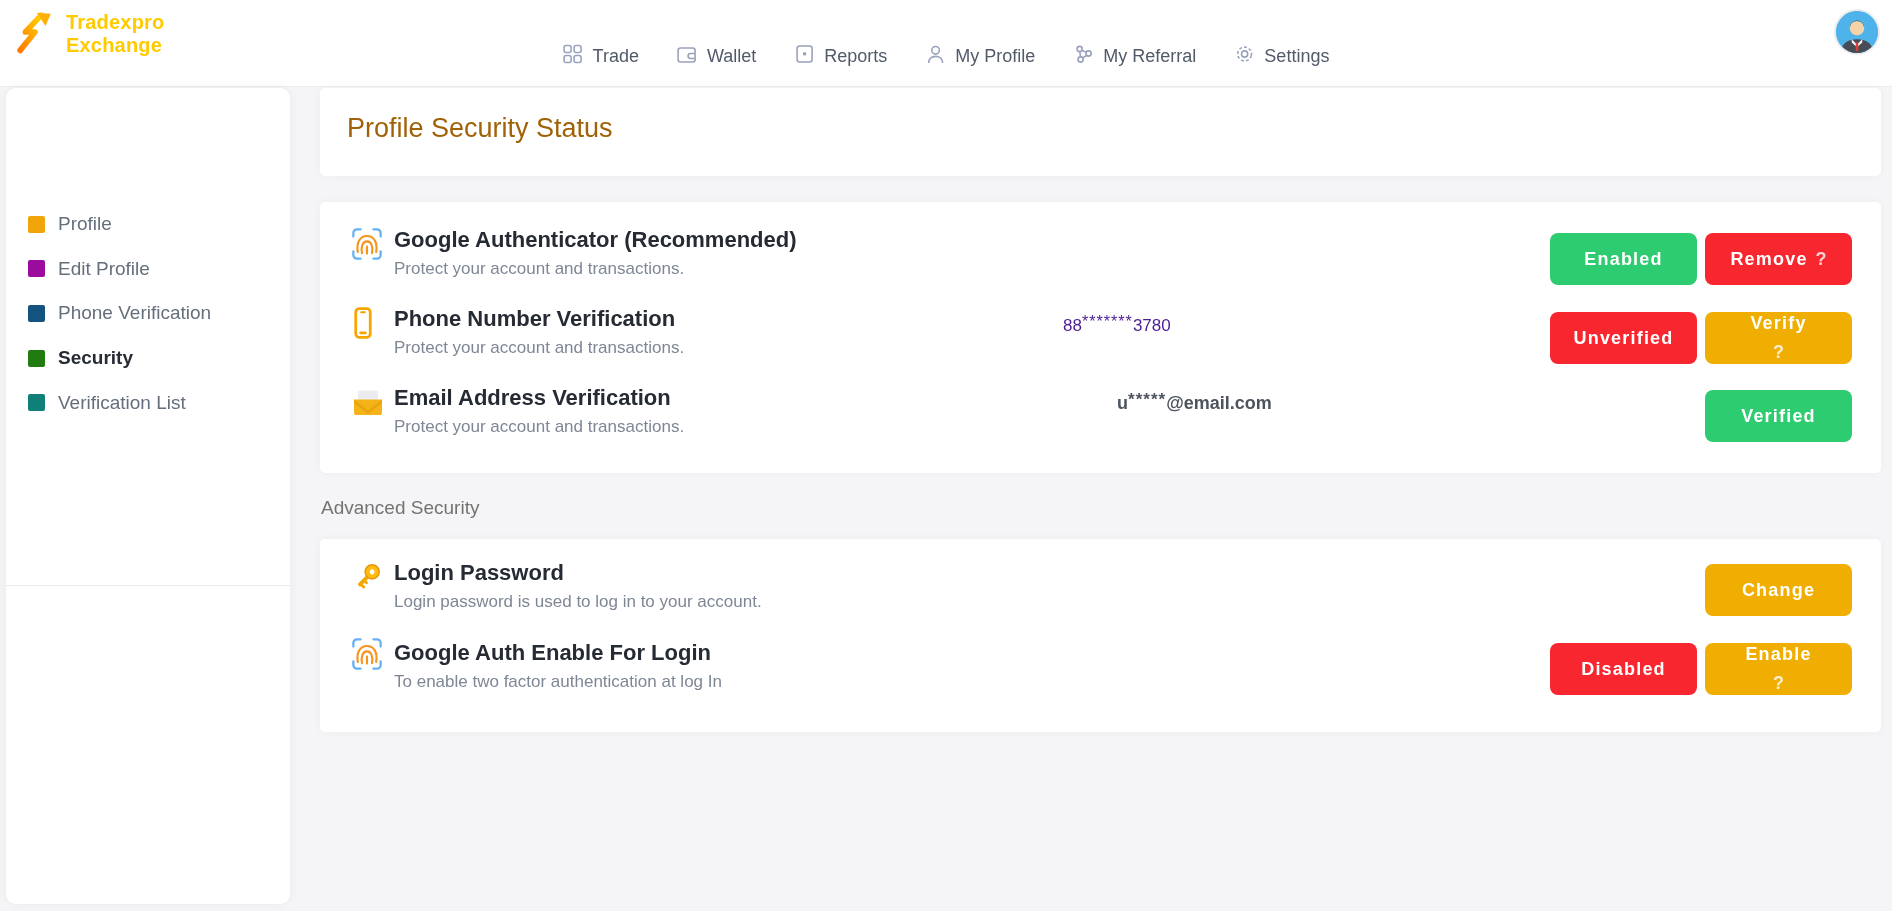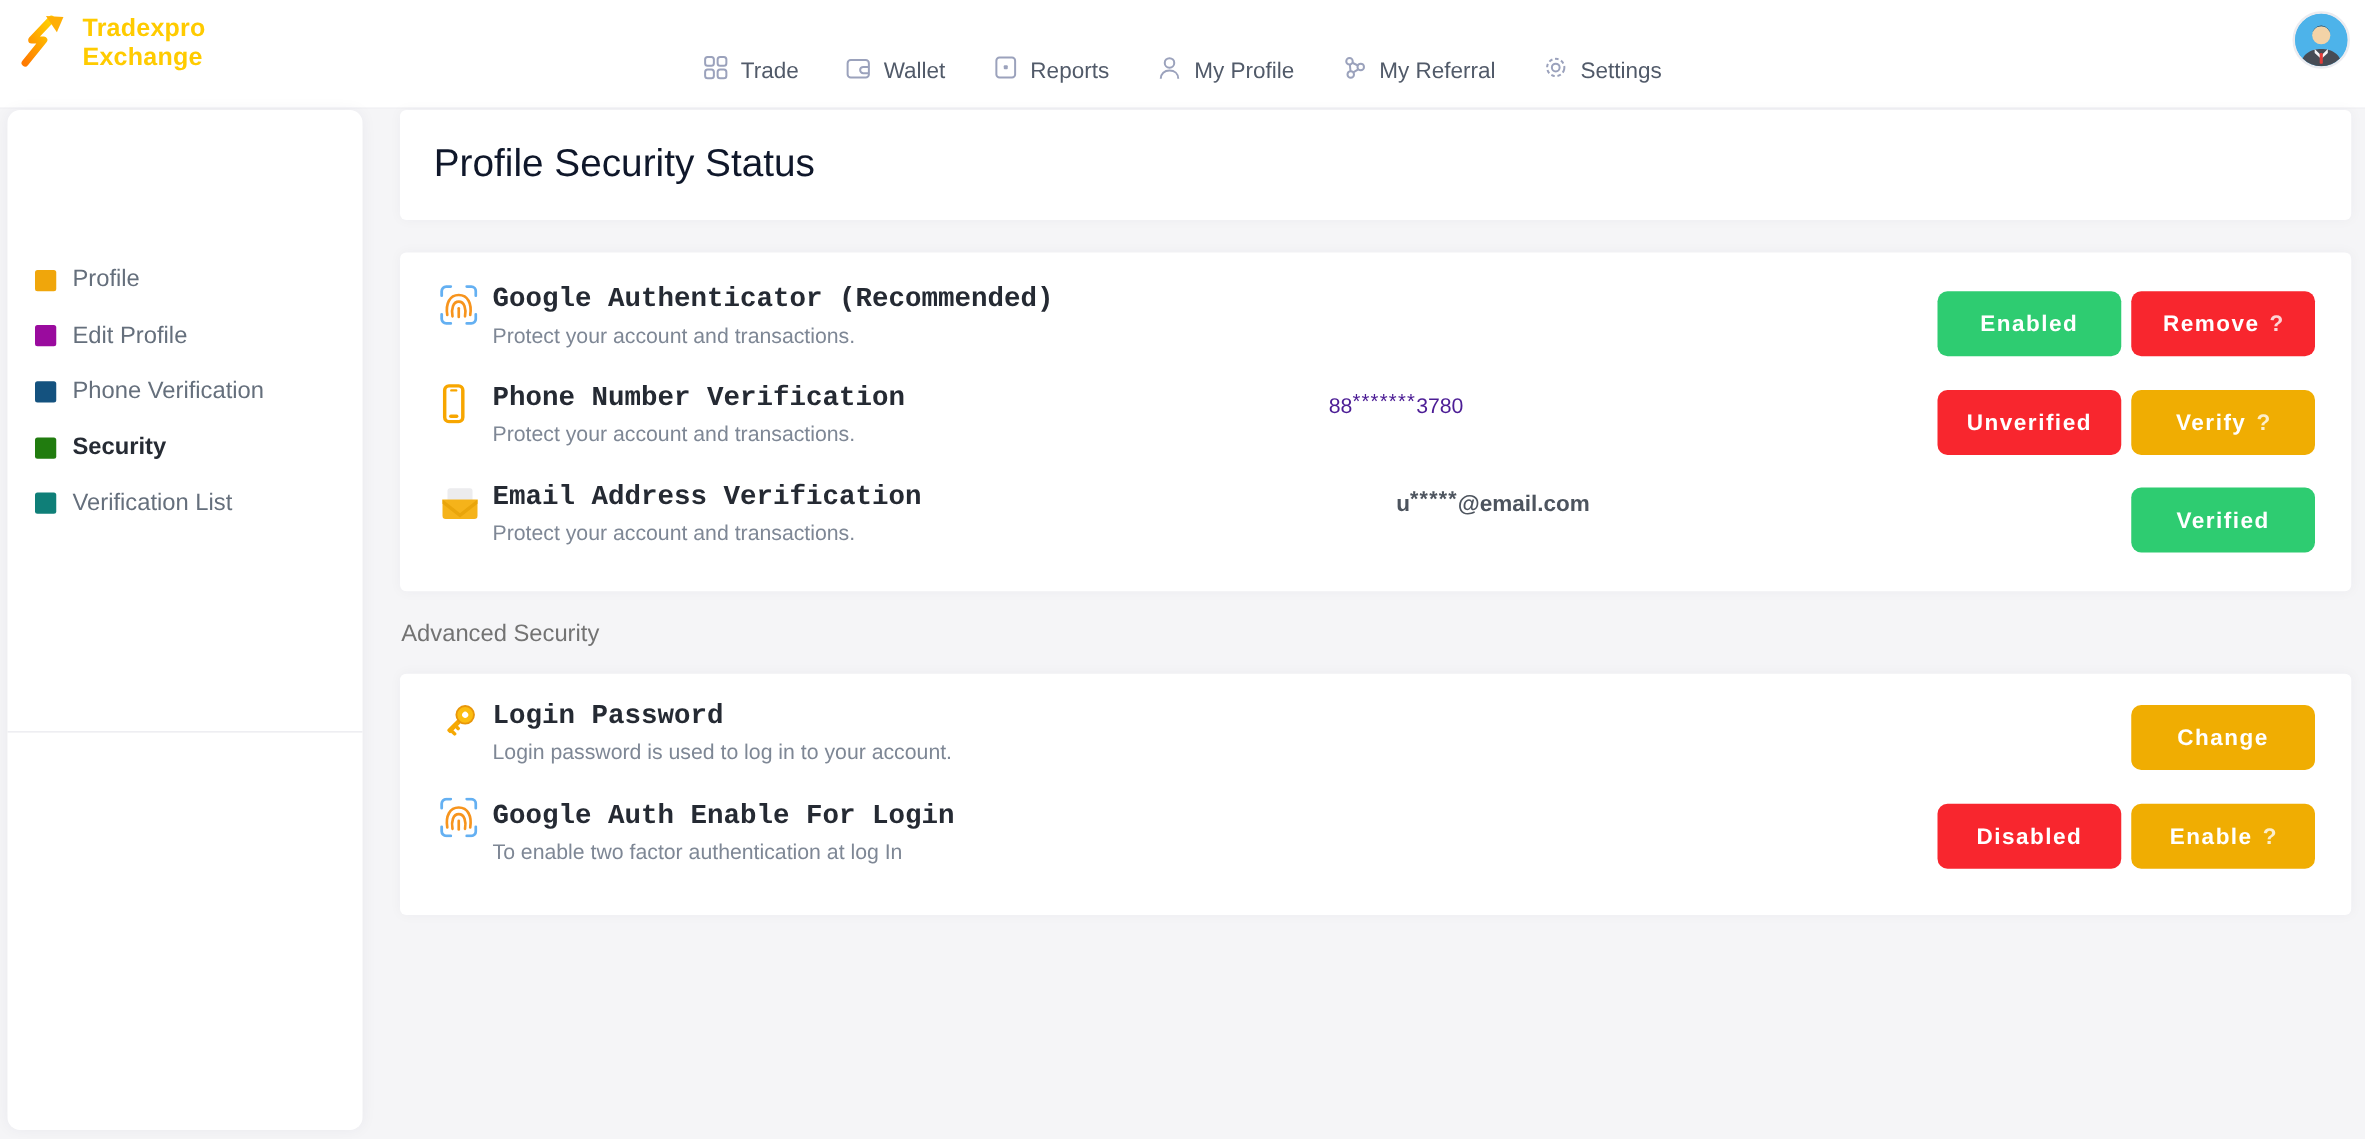--- a/index.html
+++ b/index.html
@@ -40,42 +40,42 @@
   .side-list { list-style:none; position:absolute; top:114px; left:0; width:100%; }
   .side-item { height:44.6px; display:flex; align-items:center; padding-left:22px; cursor:pointer; }
   .side-swatch { width:17px; height:17px; border-radius:2px; margin-right:13px; flex:0 0 auto; }
   .side-label { font-size:19px; color:#656f7c; }
   .side-item.active .side-label { color:#262b34; font-weight:700; }
   .side-divider { position:absolute; left:0; top:497px; width:100%; height:1px; background:#e9e9ee; }
 
   
   .card { position:absolute; background:#fff; border-radius:5px; box-shadow:0 0 10px rgba(40,40,70,.04); }
   .card-title { left:320px; top:88px; width:1561px; height:88px; }
-  .page-title { position:absolute; left:27px; top:25px; font-size:31px; font-weight:500; color:#0f172a; }
+  .page-title { position:absolute; left:27px; top:25px; font-size:27px; font-weight:500; color:#a16207; }
 
   .card-items { left:320px; top:202px; width:1561px; height:271px; }
   .card-adv   { left:320px; top:539px; width:1561px; height:193px; }
 
   .adv-heading { position:absolute; left:321px; top:497px; font-size:19px; color:#737373; }
 
   .row-icon { position:absolute; left:32px; }
-  .row-title { position:absolute; left:74px; font-size:22px; font-weight:700; color:#252a33; line-height:28px; white-space:nowrap;font-family:Liberation Mono, monospace; }
+  .row-title { position:absolute; left:74px; font-size:22px; font-weight:700; color:#252a33; line-height:28px; white-space:nowrap; }
   .row-sub { position:absolute; left:74px; font-size:17px; color:#7e8795; line-height:22px; white-space:nowrap; }
   .row-value { position:absolute; font-size:17px; color:#4c1d95; white-space:nowrap; }
   .row-value sup { font-size:.95em; vertical-align:4px; letter-spacing:1px; }
   .row-value.strong { font-size:18px; font-weight:700; color:#4d545e; }
 
   .btn {
     position:absolute; width:147px; height:52px; border:none; border-radius:8px;
     color:#fff; font-family:inherit; font-size:18px; font-weight:700; letter-spacing:1.2px;
     display:flex; align-items:center; justify-content:center; gap:8px; cursor:pointer;
   }
   .btn.green { background:var(--green); }
   .btn.red { background:var(--red); }
-  .btn.yellow { background:var(--yellow); }
+  .btn.yellow { background:var(--yellow);flex-direction:column; }
   .btn .help { font-weight:700; opacity:.8; letter-spacing:0; }
   .col-a { left:1230px; } 
   .col-b { left:1385px; }
 </style>
 </head>
 <body>
 
 <div class="navbar">
   <div class="brand">
     <span>

